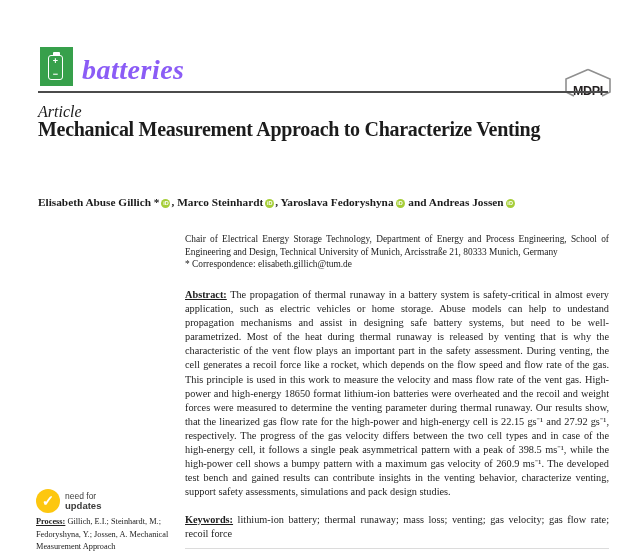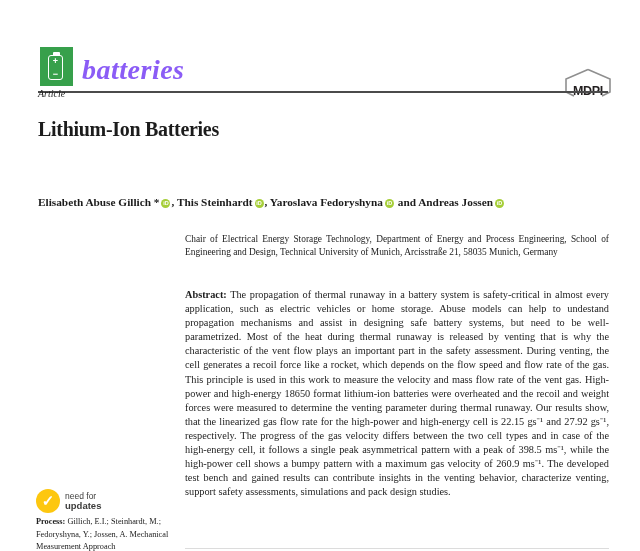--- a/index.html
+++ b/index.html
@@ -11,34 +11,34 @@
   .batt-cap{position:absolute;left:13px;top:5px;width:7px;height:4px;background:#fff;border-radius:1px;}
   .batt-body{position:absolute;left:8px;top:8px;width:15px;height:25px;border:1.6px solid #fff;border-radius:3px;
              display:flex;flex-direction:column;justify-content:space-between;align-items:center;padding:1px 0;box-sizing:border-box;}
   .batt-body span{color:#fff;font-family:"Liberation Sans",sans-serif;font-weight:bold;font-size:9px;line-height:8px;}
   .journal-name{position:absolute;left:82px;top:54px;font-style:italic;font-weight:bold;font-size:28px;color:#8b5cf6;letter-spacing:0.5px;}
   .mdpi{position:absolute;left:564px;top:68px;width:48px;height:34px;}
   .mdpi svg{position:absolute;left:0;top:0;}
   .rule{position:absolute;left:38px;top:91px;width:570px;height:2px;background:#4b4b4b;}
 
   
-  .article-type{position:absolute;left:38px;top:88px;font-size:10px;font-style:italic;}
+  .article-type{position:absolute;left:38px;top:103px;font-size:16px;font-style:italic;}
   .title{position:absolute;left:38px;top:119px;width:575px;font-size:20px;line-height:21.5px;
          font-weight:bold;letter-spacing:-0.3px;margin:0;}
   .authors{position:absolute;left:38px;top:196px;width:575px;font-size:11.3px;font-weight:bold;}
   .orcid{display:inline-block;width:9px;height:9px;border-radius:50%;background:#a6ce39;color:#fff;
          font-family:"Liberation Sans",sans-serif;font-size:5.5px;font-weight:bold;text-align:center;
          line-height:9px;vertical-align:1px;margin:0 1px 0 2px;font-style:normal;cursor:pointer;}
 
   
   .affiliation{position:absolute;left:185px;top:233px;width:424px;font-size:9.4px;line-height:12.7px;text-align:justify;}
   .correspondence{text-align:left;}
   .abstract{position:absolute;left:185px;top:288px;width:424px;font-size:10.3px;line-height:14.1px;text-align:justify;}
   .keywords{position:absolute;left:185px;top:513px;width:424px;font-size:10.3px;line-height:14.1px;text-align:justify;}
-  .lbl{font-weight:bold;}
+  .lbl{font-weight:bold;text-decoration:underline;}
   .footer-divider{position:absolute;left:185px;top:548px;width:424px;height:1px;background:#dcdcdc;}
 
   
   .badge{position:absolute;left:36px;top:489px;display:flex;align-items:center;gap:5px;cursor:pointer;}
   .badge-circle{width:24px;height:24px;border-radius:50%;background:#fdc70f;color:#fff;
                 font-family:"Liberation Sans",sans-serif;font-size:15px;font-weight:bold;
                 display:flex;align-items:center;justify-content:center;}
   .badge-text{font-family:"Liberation Sans",sans-serif;font-size:8.5px;color:#3c3c3b;line-height:9.5px;}
   .badge-text .line2{font-weight:bold;font-size:9.5px;}
   .citation{position:absolute;left:36px;top:516px;width:146px;font-size:8.3px;line-height:12.5px;color:#222;}
@@ -62,31 +62,33 @@
       <path d="M24,1.5 L46,11 L46,24 L38,28 M24,1.5 L2,11 L2,24 L10,28" fill="none" stroke="#8f8f8f" stroke-width="1.6"></path>
       <text x="24" y="26.5" text-anchor="middle" fill="#231f20" font-family="Liberation Sans, sans-serif" font-size="12.5" font-weight="bold" letter-spacing="-0.3">MDPI</text>
     </svg>
   </div>
 
   <div class="rule"></div>
 
   <div class="article-type">Article</div>
 
   <h1 class="title">
-    <div>Lithium-Ion Batteries</div>
+    <div>Mechanical Measurement Approach to Characterize Venting</div>
   </h1>
 
-  <div class="authors"><span>Elisabeth Abuse Gillich *</span><span class="orcid">iD</span><span>, </span><span>This Steinhardt</span><span class="orcid">iD</span><span>, </span><span>Yaroslava Fedoryshyna</span><span class="orcid">iD</span><span> and </span><span>Andreas Jossen</span><span class="orcid">iD</span></div>
+  <div class="authors"><span>Elisabeth Abuse Gillich *</span><span class="orcid">iD</span><span>, </span><span>Marco Steinhardt</span><span class="orcid">iD</span><span>, </span><span>Yaroslava Fedoryshyna</span><span class="orcid">iD</span><span> and </span><span>Andreas Jossen</span><span class="orcid">iD</span></div>
 
   <div class="affiliation">
-    <div>Chair of Electrical Energy Storage Technology, Department of Energy and Process Engineering, School of Engineering and Design, Technical University of Munich, Arcisstraße 21, 58035 Munich, Germany</div>
+    <div>Chair of Electrical Energy Storage Technology, Department of Energy and Process Engineering, School of Engineering and Design, Technical University of Munich, Arcisstraße 21, 80333 Munich, Germany</div>
+    <div class="correspondence"><span>*  Correspondence: </span><span>elisabeth.gillich@tum.de</span></div>
   </div>
 
   <div class="abstract"><span class="lbl">Abstract:</span><span> The propagation of thermal runaway in a battery system is safety-critical in almost every application, such as electric vehicles or home storage. Abuse models can help to undestand propagation mechanisms and assist in designing safe battery systems, but need to be well-parametrized. Most of the heat during thermal runaway is released by venting that is why the characteristic of the vent flow plays an important part in the safety assessment. During venting, the cell generates a recoil force like a rocket, which depends on the flow speed and flow rate of the gas. This principle is used in this work to measure the velocity and mass flow rate of the vent gas. High-power and high-energy 18650 format lithium-ion batteries were overheated and the recoil and weight forces were measured to determine the venting parameter during thermal runaway. Our results show, that the linearized gas flow rate for the high-power and high-energy cell is 22.15 gs⁻¹ and 27.92 gs⁻¹, respectively. The progress of the gas velocity differs between the two cell types and in case of the high-energy cell, it follows a single peak asymmetrical pattern with a peak of 398.5 ms⁻¹, while the high-power cell shows a bumpy pattern with a maximum gas velocity of 260.9 ms⁻¹. The developed test bench and gained results can contribute insights in the venting behavior, characterize venting, support safety assessments, simulations and pack design studies.</span></div>
 
+  <div class="keywords"><span class="lbl">Keywords:</span><span> lithium-ion battery; thermal runaway; mass loss; venting; gas velocity; gas flow rate; recoil force</span></div>
 
   <div class="footer-divider"></div>
 
   <div class="badge">
     <div class="badge-circle">✓</div>
     <div class="badge-text">
       <div class="line1">need for</div>
       <div class="line2">updates</div>
     </div>
   </div>

